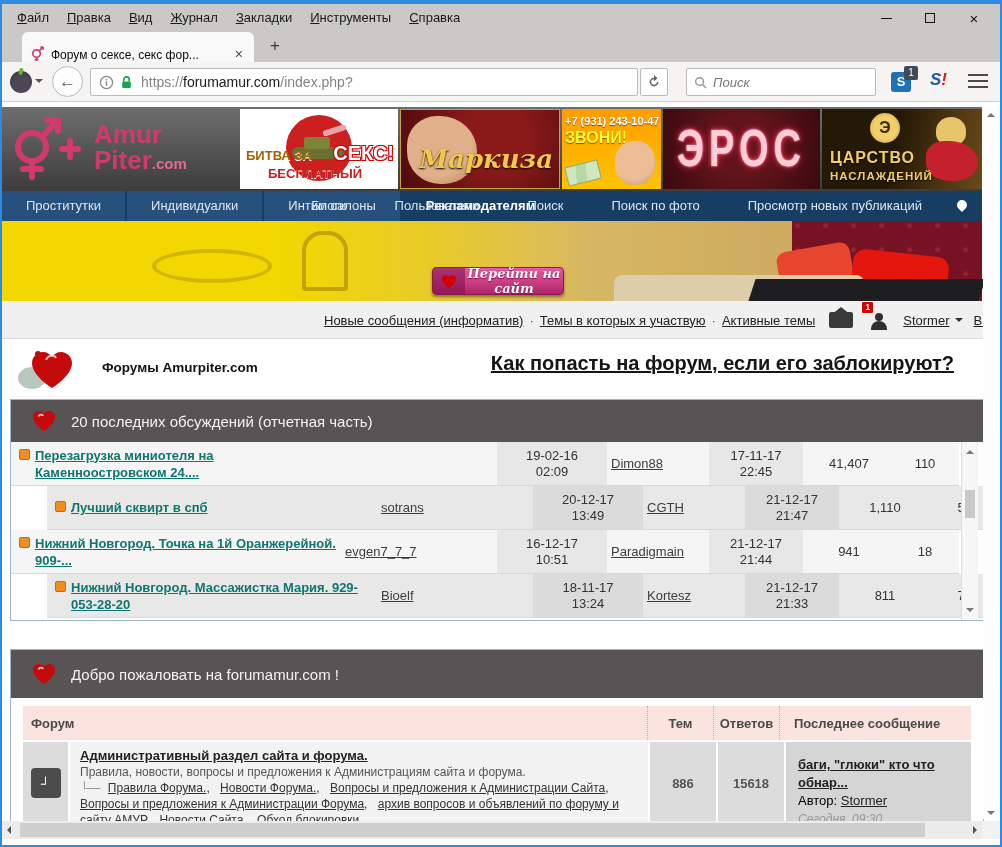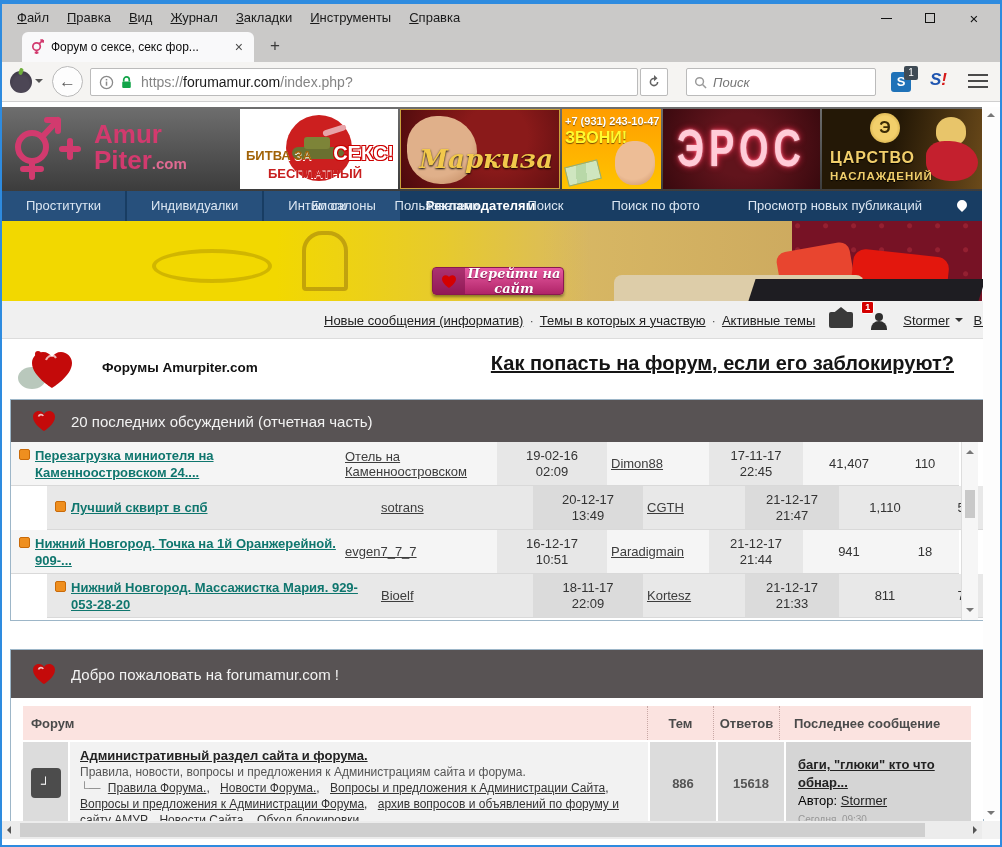--- a/index.html
+++ b/index.html
@@ -12,21 +12,21 @@
   
   .menubar { position:absolute; top:0; left:0; right:0; height:28px; background:#cac9c8; display:flex; align-items:center; padding-left:6px; }
   .menu-item { font-size:13px; color:#1a1a1a; padding:0 9px; line-height:28px; cursor:default; }
   .menu-item .acc { text-decoration:underline; }
   .win-controls { position:absolute; top:0; right:4px; height:28px; display:flex; }
   .win-btn { width:44px; height:28px; display:flex; align-items:center; justify-content:center; color:#111; font-size:15px; }
   .glyph-min { width:11px; height:1px; background:#111; display:block; }
   .glyph-max { width:10px; height:10px; border:1px solid #111; display:block; }
   
   .tabbar { position:absolute; top:28px; left:0; right:0; height:30px; background:#cac9c8; }
-  .tab { position:absolute; left:20px; top:0; width:232px; height:30px; background:#f9f9fa; border-radius:6px 6px 0 0; display:flex; align-items:center; padding:9px 8px; }
+  .tab { position:absolute; left:20px; top:0; width:232px; height:30px; background:#f9f9fa; border-radius:6px 6px 0 0; display:flex; align-items:flex-end; padding:0 8px; }
   .tab-title { font-size:12px; color:#0c0c0d; white-space:nowrap; overflow:hidden; flex:1; margin:0 6px; }
   .tab-close { color:#4a4a4a; font-size:14px; padding:0 3px; }
   .newtab { position:absolute; left:268px; top:4px; font-size:17px; color:#3a3a3a; }
   
   .toolbar { position:absolute; top:58px; left:0; right:0; height:40px; background:#f5f4f2; border-bottom:1px solid #cfcfcf; }
   .onion { position:absolute; left:8px; top:9px; width:22px; height:22px; border-radius:50%; background:radial-gradient(circle at 50% 60%, #4c4655 0 45%, #332f3c 100%); }
   .onion::after { content:""; position:absolute; left:9px; top:-3px; width:4px; height:7px; background:#6fae3b; border-radius:2px; transform:rotate(18deg); }
   .onion-caret { position:absolute; left:33px; top:17px; width:0; height:0; border:4px solid transparent; border-top-color:#555; }
   .backbtn { position:absolute; left:50px; top:4px; width:31px; height:31px; border:1px solid #b9b9b9; border-radius:50%; background:#fdfdfd; color:#5c5c5c; font-size:17px; display:flex; align-items:center; justify-content:center; }
   .urlbar { position:absolute; left:88px; top:6px; width:548px; height:28px; background:#fff; border:1px solid #bbb; border-radius:2px; display:flex; align-items:center; padding:0 8px; }
@@ -158,21 +158,21 @@
   .w-main { width:578px; background:#f2f2f2; padding:6px 10px; font-size:12px; line-height:16px; overflow:hidden; }
   .w-main .title { font-size:13px; font-weight:bold; color:#222; text-decoration:underline; }
   .w-main .desc { color:#555; }
   .w-main .tree { color:#888; margin-right:4px; }
   .sublink { color:#333; text-decoration:underline; }
   .subtrail { color:#333; margin-right:7px; }
   .w-num { width:66px; display:flex; align-items:center; justify-content:center; font-size:13px; font-weight:bold; color:#555; }
   .w-last { flex:1; background:#d5d5d5; padding:14px 10px 0 12px; font-size:13px; line-height:18px; margin-right:0; }
   .w-last .lnk { color:#222; text-decoration:underline; font-weight:bold; }
   .w-last .author a { color:#222; text-decoration:underline; }
-  .w-last .when { color:#979797; text-decoration:underline; font-size:10px; }
+  .w-last .when { color:#979797; text-decoration:underline; font-size:12px;font-style:italic; }
   
   .v-scroll { position:absolute; top:4px; right:0; width:17px; bottom:26px; background:#fdfdfd; }
   .h-scroll { position:absolute; left:0; right:18px; bottom:6px; height:18px; background:#ececec; }
   .h-thumb { position:absolute; left:18px; top:2px; height:14px; width:905px; background:#cfcfcf; }
   .tri.left { border-right-color:#555; border-left:0; top:5px; left:5px; }
   .tri.right { border-left-color:#555; border-right:0; top:5px; right:5px; left:auto; }
   .corner { position:absolute; right:0; bottom:6px; width:18px; height:18px; background:#f2f2f2; }
   a { cursor:pointer; }
 </style>
 </head>
@@ -375,23 +375,20 @@
       </div>
       <div class="rtable">
 
         <div class="rrow odd" style="top:0">
           <span class="rcell c-title">
               <span class="inner">
                 <span class="topic-ico"></span>
                 <a class="lnk">Перезагрузка миниотеля на Каменноостровском 24....</a>
               </span>
             </span>
-          <span class="rcell c-forum">
-              <a>Отель на Каменноостровском</a>
-            </span>
           <span class="rcell c-date1 shade">
               <span class="date2l"><span>19-02-16</span><br><span>02:09</span></span>
             </span>
           <span class="rcell c-user">
               <a>Dimon88</a>
             </span>
           <span class="rcell c-date2 shade">
               <span class="date2l"><span>17-11-17</span><br><span>22:45</span></span>
             </span>
           <span class="rcell c-views center">41,407</span>
@@ -448,21 +445,21 @@
           <span class="rcell c-title">
               <span class="inner">
                 <span class="topic-ico"></span>
                 <a class="lnk">Нижний Новгород. Массажистка Мария. 929-053-28-20</a>
               </span>
             </span>
           <span class="rcell c-forum">
               <a>Bioelf</a>
             </span>
           <span class="rcell c-date1 shade">
-              <span class="date2l"><span>18-11-17</span><br><span>22:09</span></span>
+              <span class="date2l"><span>18-11-17</span><br><span>13:24</span></span>
             </span>
           <span class="rcell c-user">
               <a>Kortesz</a>
             </span>
           <span class="rcell c-date2 shade">
               <span class="date2l"><span>21-12-17</span><br><span>21:33</span></span>
             </span>
           <span class="rcell c-views center">811</span>
           <span class="rcell c-repl center">7</span>
         </div>

